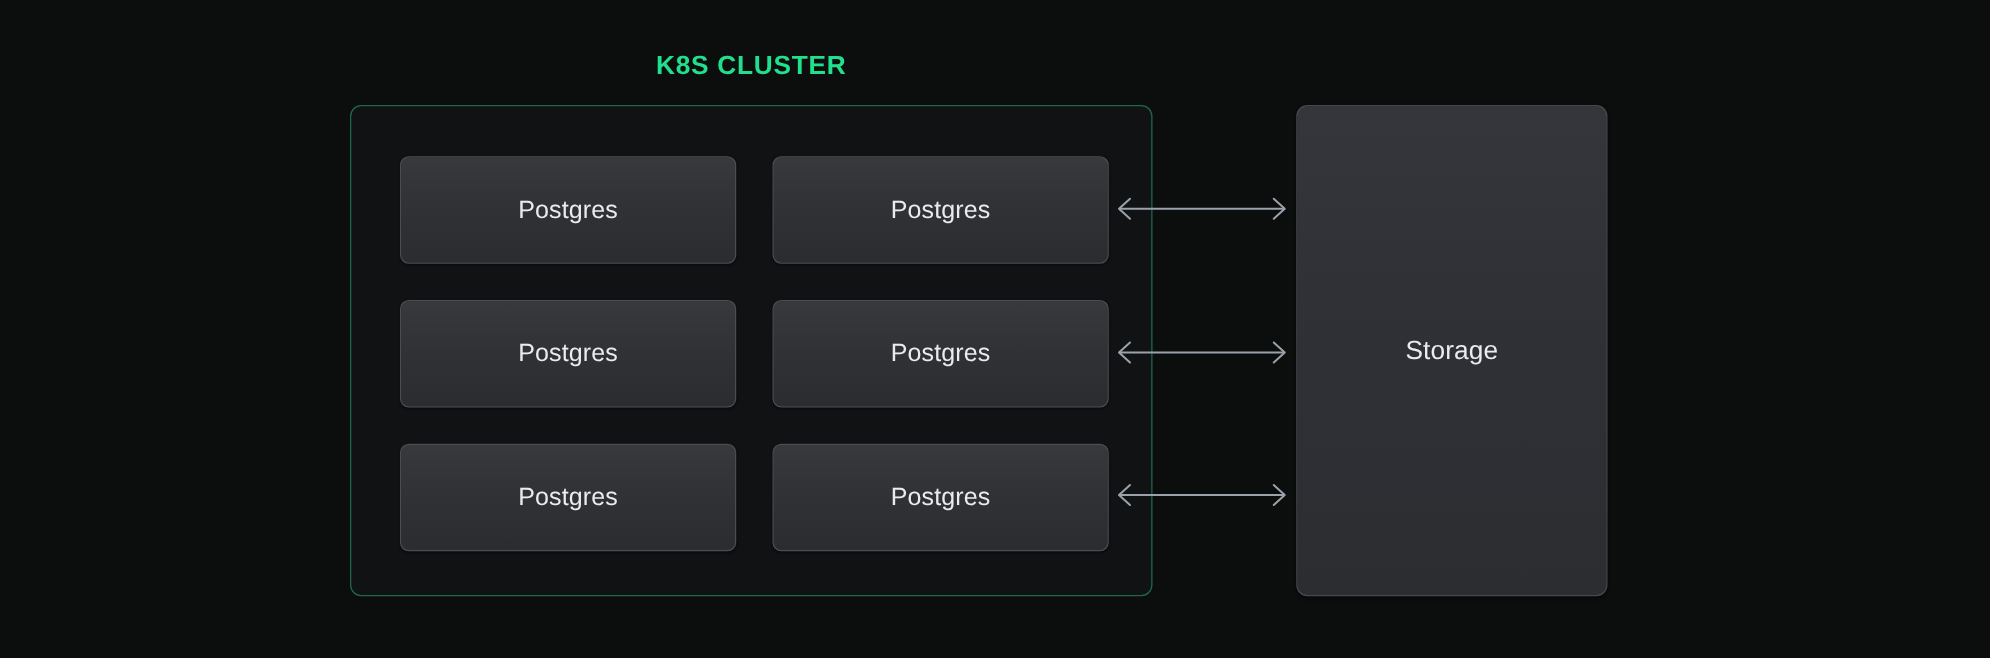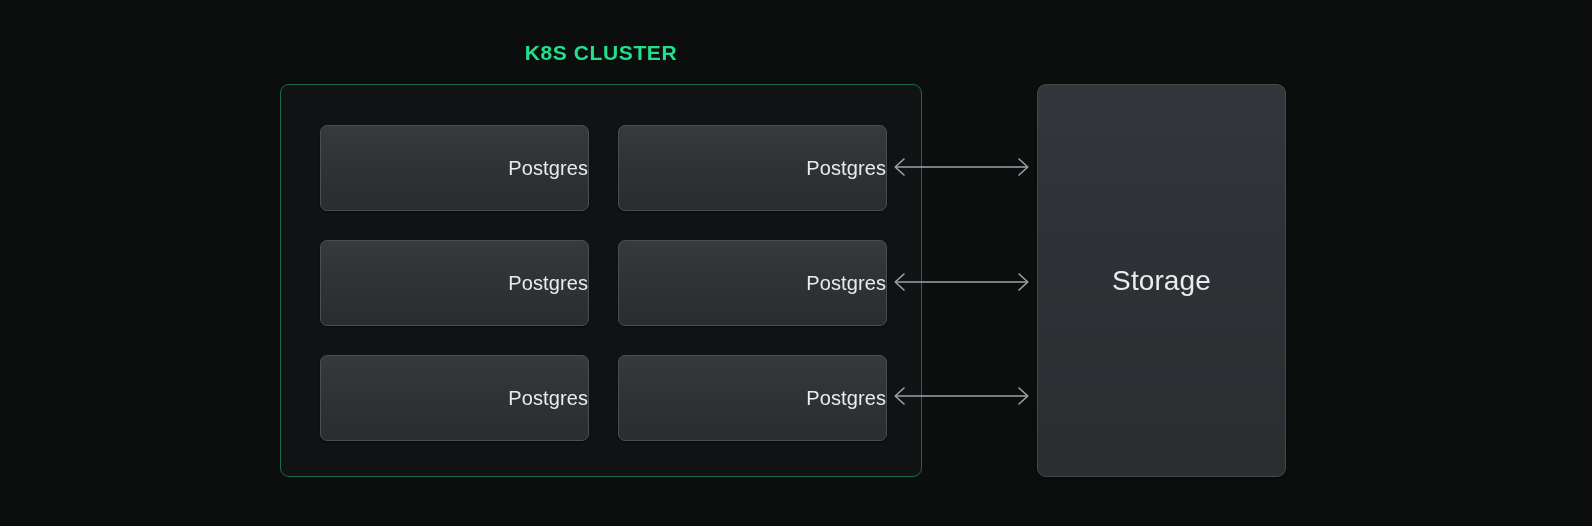--- a/index.html
+++ b/index.html
@@ -60,21 +60,21 @@
     column-gap: 29px;
     row-gap: 29px;
   }
 
   .node-box {
     border-radius: 7px;
     border: 1px solid #4a4d52;
     background: linear-gradient(180deg, #37393d 0%, #303236 45%, #2a2c30 100%);
     display: flex;
     align-items: center;
-    justify-content: flex-end;
+    justify-content: center;
     box-shadow: 0 1px 2px rgba(0,0,0,0.45);
   }
 
   .node-label {
     color: #e9ebed;
     font-size: 20px;
     line-height: 24px;
     font-weight: normal;
     letter-spacing: 0.1px;
     white-space: nowrap;
@@ -91,21 +91,21 @@
     border: 1px solid #45484d;
     background: linear-gradient(180deg, #34363b 0%, #2f3136 40%, #2b2d31 100%);
     display: flex;
     align-items: center;
     justify-content: center;
     box-shadow: 0 1px 3px rgba(0,0,0,0.5);
   }
 
   .storage-label {
     color: #e9ebed;
-    font-size: 28px;
+    font-size: 21px;
     line-height: 26px;
     letter-spacing: 0.1px;
     white-space: nowrap;
   }
 
   
   .connector {
     position: absolute;
     left: 890px;
     width: 143px;

